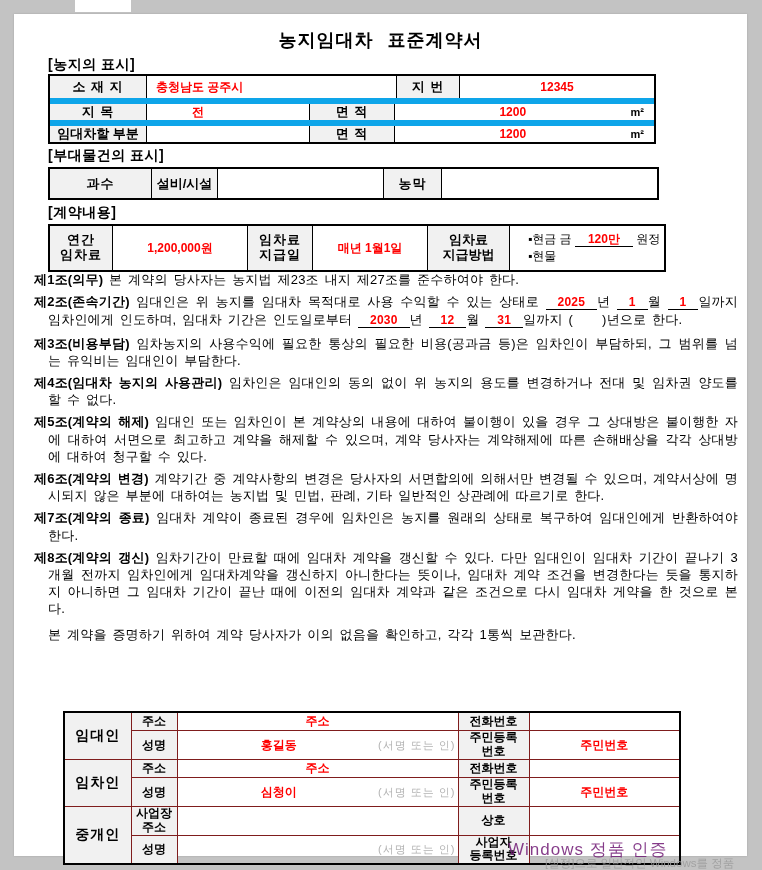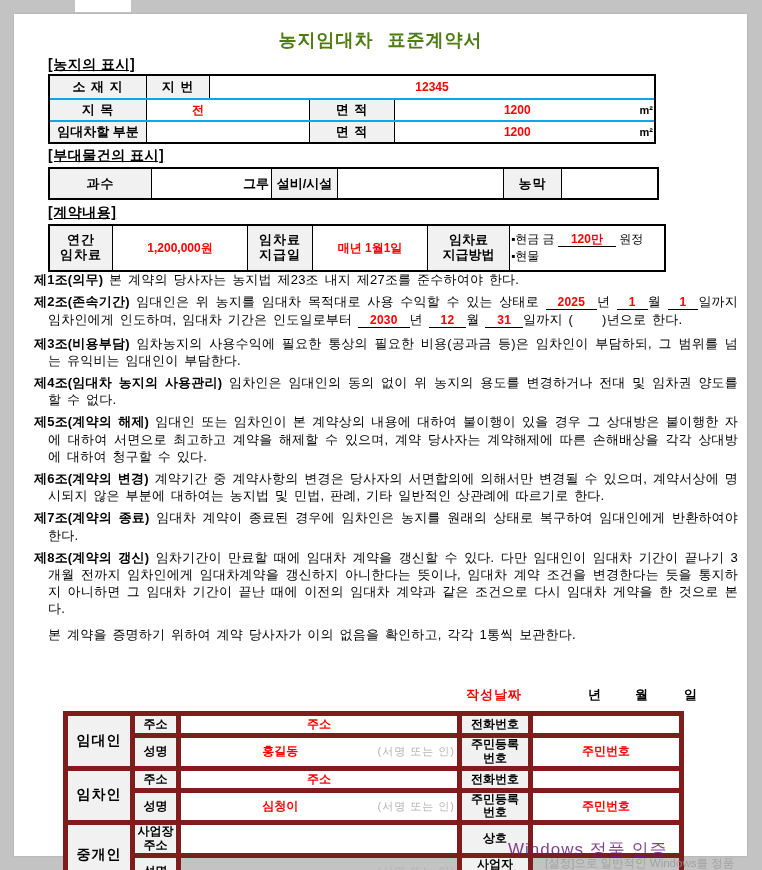--- a/index.html
+++ b/index.html
@@ -9,43 +9,43 @@
     font-family:"Liberation Sans","DejaVu Sans",sans-serif;
     color:#000;
   }
   .notch{position:absolute;left:75px;top:0;width:56px;height:12px;background:#ffffff;}
   .page{
     position:absolute;left:14px;top:14px;width:733px;height:842px;
     background:#ffffff;box-shadow:0 0 2px rgba(0,0,0,0.15);
   }
   .title{
     position:absolute;left:0;top:14px;width:100%;text-align:center;
-    font-size:18px;font-weight:bold;color:#4d7c0f;letter-spacing:1px;word-spacing:8px;
-  }
-  .sec-heading{position:absolute;font-size:14px;font-weight:bold;letter-spacing:0.5px;text-decoration:underline;}
+    font-size:18px;font-weight:bold;color:#000000;letter-spacing:1px;word-spacing:8px;
+  }
+  .sec-heading{position:absolute;font-size:14px;font-weight:bold;letter-spacing:0.5px;}
   .h1{left:34px;top:42px;}
   .h2{left:34px;top:133px;}
   .h3{left:34px;top:190px;}
   
   .tbl{position:absolute;border:2px solid #000;box-sizing:border-box;background:#fff;}
-  .trow{display:flex;border-top:2px solid #0ea5e9;box-sizing:border-box;}
+  .trow{display:flex;border-top:6px solid #0ea5e9;box-sizing:border-box;}
   .trow:first-child{border-top:none;}
   .tcell{border-left:1px solid #000;box-sizing:border-box;display:flex;align-items:center;overflow:hidden;}
   .tcell:first-child{border-left:none;}
   .lblc{background:#f1f1f1;font-weight:bold;font-size:13px;justify-content:center;text-align:center;letter-spacing:1px;}
   .pre{white-space:pre-line;line-height:1.15;}
   .red{color:#ff0000;font-weight:bold;}
   .valc{font-size:12px;}
   .t1{left:34px;top:60px;width:608px;}
   .t1 .trow{height:22px;}
   .t2{left:34px;top:153px;width:611px;}
   .t2 .trow{height:29px;}
   .t3{left:34px;top:210px;width:618px;}
   .t3 .trow{height:44px;border-radius:21px;}
-  .unit{margin-left:auto;padding-right:1px;font-size:11px;font-weight:bold;color:#000;}
+  .unit{margin-left:auto;padding-right:10px;font-size:11px;font-weight:bold;color:#000;}
   .centerv{flex:1;text-align:center;}
   .blank{color:#ff0000;font-weight:bold;border-bottom:1px solid #000;padding:0 13px;font-size:12px;}
   .seg-b{font-weight:bold;}
   .seg-blank{color:#ff0000;font-weight:bold;border-bottom:1px solid #000;padding:0 12px;font-size:12px;}
   .clauses{
     position:absolute;left:20px;top:257px;width:704px;max-height:412px;overflow:hidden;
     font-size:13px;line-height:17.2px;text-align:justify;word-spacing:2px;letter-spacing:0.2px;
   }
   .clause{margin:0 0 5px 0;padding-left:14px;text-indent:-14px;}
   .closing{margin-top:8px;padding-left:14px;text-indent:0;}
@@ -53,36 +53,36 @@
     position:absolute;top:672px;right:50px;display:flex;align-items:center;
     font-size:13px;font-weight:bold;
   }
   .dateline .dl-label{color:#ff0000;margin-right:66px;letter-spacing:1px;}
   .dateline .dl-y{margin-right:34px;}
   .dateline .dl-m{margin-right:36px;}
   table.sig{
     position:absolute;left:49px;top:697px;width:616px;
     border-collapse:collapse;table-layout:fixed;
   }
-  table.sig,table.sig td{border:5px solid #7f1d1d;}
+  table.sig,table.sig td{border:1px solid #7f1d1d;}
   table.sig{border:2px solid #000;}
   table.sig td{padding:0 2px;overflow:hidden;}
   .sig .party{background:#f1f1f1;font-weight:bold;font-size:14px;text-align:center;letter-spacing:1px;}
   .sig .lbl{background:#f1f1f1;font-weight:bold;font-size:12px;text-align:center;}
   .sig .rt{height:15px;}
   .sig .rl{height:29px;}
   .sig .rm{height:28px;}
   .sig .valcell{font-size:12px;}
   .namewrap{display:flex;align-items:center;width:100%;}
   .namewrap .nm{flex:1;text-align:center;font-size:12px;}
   .stamp{color:#b3b3b3;font-size:11px;white-space:nowrap;letter-spacing:1px;}
   .addrv{text-align:center;}
   .centercell{text-align:center;border-radius:11px;}
   .pmline{font-size:12px;line-height:17px;white-space:nowrap;}
-  .pmwrap{padding-left:1px;width:100%;}
+  .pmwrap{padding-left:18px;width:100%;}
   .wm1{
     position:absolute;left:508px;top:838px;font-size:17px;color:#701a75;
     letter-spacing:1px;opacity:0.85;z-index:5;
   }
   .wm2{
     position:absolute;left:545px;top:856px;font-size:11.5px;color:#9c9c9c;opacity:0.85;z-index:5;
   }
 </style>
 </head>
 <body>
@@ -91,20 +91,23 @@
 
 <div class="page">
 
   <div class="title">농지임대차 표준계약서</div>
 
   <div class="sec-heading h1">[농지의 표시]</div>
 
   <div class="tbl t1">
     <div class="trow">
       <div class="tcell lblc" style="width:96px">소 재 지</div>
+      <div class="tcell valc" style="width:250px;padding-left:9px">
+          <span class="red">충청남도 공주시</span>
+        </div>
       <div class="tcell lblc" style="width:63px">지  번</div>
       <div class="tcell valc" style="flex:1">
           <span class="red centerv">12345</span>
         </div>
     </div>
     <div class="trow">
       <div class="tcell lblc" style="width:96px">지    목</div>
       <div class="tcell valc" style="width:163px;padding-left:45px">
           <span class="red">전</span>
         </div>
@@ -123,24 +126,20 @@
           <span class="unit">m²</span>
         </div>
     </div>
   </div>
 
   <div class="sec-heading h2">[부대물건의 표시]</div>
 
   <div class="tbl t2">
     <div class="trow">
       <div class="tcell lblc" style="width:101px">과수</div>
-      <div class="tcell valc" style="width:120px">
-          <span></span>
-          <span style="margin-left:auto;font-weight:bold;font-size:13px;padding-right:2px">그루</span>
-        </div>
       <div class="tcell lblc" style="width:66px;letter-spacing:0">설비/시설</div>
       <div class="tcell valc" style="width:166px"></div>
       <div class="tcell lblc" style="width:58px">농막</div>
       <div class="tcell valc" style="flex:1"></div>
     </div>
   </div>
 
   <div class="sec-heading h3">[계약내용]</div>
 
   <div class="tbl t3">
@@ -171,26 +170,20 @@
     <p class="clause"><span class="seg-b">제2조(존속기간) </span><span>임대인은 위 농지를 임대차 목적대로 사용 수익할 수 있는 상태로 </span><span class="seg-blank">2025</span><span>년 </span><span class="seg-blank">1</span><span>월 </span><span class="seg-blank">1</span><span>일까지 임차인에게 인도하며, 임대차 기간은 인도일로부터 </span><span class="seg-blank">2030</span><span>년 </span><span class="seg-blank">12</span><span>월 </span><span class="seg-blank">31</span><span>일까지 (&nbsp;&nbsp;&nbsp;&nbsp;&nbsp;)년으로 한다.</span></p>
     <p class="clause"><span class="seg-b">제3조(비용부담) </span><span>임차농지의 사용수익에 필요한 통상의 필요한 비용(공과금 등)은 임차인이 부담하되, 그 범위를 넘는 유익비는 임대인이 부담한다.</span></p>
     <p class="clause"><span class="seg-b">제4조(임대차 농지의 사용관리) </span><span>임차인은 임대인의 동의 없이 위 농지의 용도를 변경하거나 전대 및 임차권 양도를 할 수 없다.</span></p>
     <p class="clause"><span class="seg-b">제5조(계약의 해제) </span><span>임대인 또는 임차인이 본 계약상의 내용에 대하여 불이행이 있을 경우 그 상대방은 불이행한 자에 대하여 서면으로 최고하고 계약을 해제할 수 있으며, 계약 당사자는 계약해제에 따른 손해배상을 각각 상대방에 대하여 청구할 수 있다.</span></p>
     <p class="clause"><span class="seg-b">제6조(계약의 변경) </span><span>계약기간 중 계약사항의 변경은 당사자의 서면합의에 의해서만 변경될 수 있으며, 계약서상에 명시되지 않은 부분에 대하여는 농지법 및 민법, 판례, 기타 일반적인 상관례에 따르기로 한다.</span></p>
     <p class="clause"><span class="seg-b">제7조(계약의 종료) </span><span>임대차 계약이 종료된 경우에 임차인은 농지를 원래의 상태로 복구하여 임대인에게 반환하여야 한다.</span></p>
     <p class="clause"><span class="seg-b">제8조(계약의 갱신) </span><span>임차기간이 만료할 때에 임대차 계약을 갱신할 수 있다. 다만 임대인이 임대차 기간이 끝나기 3개월 전까지 임차인에게 임대차계약을 갱신하지 아니한다는 뜻이나, 임대차 계약 조건을 변경한다는 듯을 통지하지 아니하면 그 임대차 기간이 끝난 때에 이전의 임대차 계약과 같은 조건으로 다시 임대차 게약을 한 것으로 본다.</span></p>
     <p class="clause closing">본 계약을 증명하기 위하여 계약 당사자가 이의 없음을 확인하고, 각각 1통씩 보관한다.</p>
   </div>
 
-  <div class="dateline">
-    <span class="dl-label">작성날짜</span>
-    <span class="dl-y">년</span>
-    <span class="dl-m">월</span>
-    <span class="dl-d">일</span>
-  </div>
 
   <table class="sig">
     <colgroup>
         <col style="width:67px">
         <col style="width:46px">
         <col style="width:281px">
         <col style="width:71px">
         <col style="width:151px">
       </colgroup>
     <tbody>

